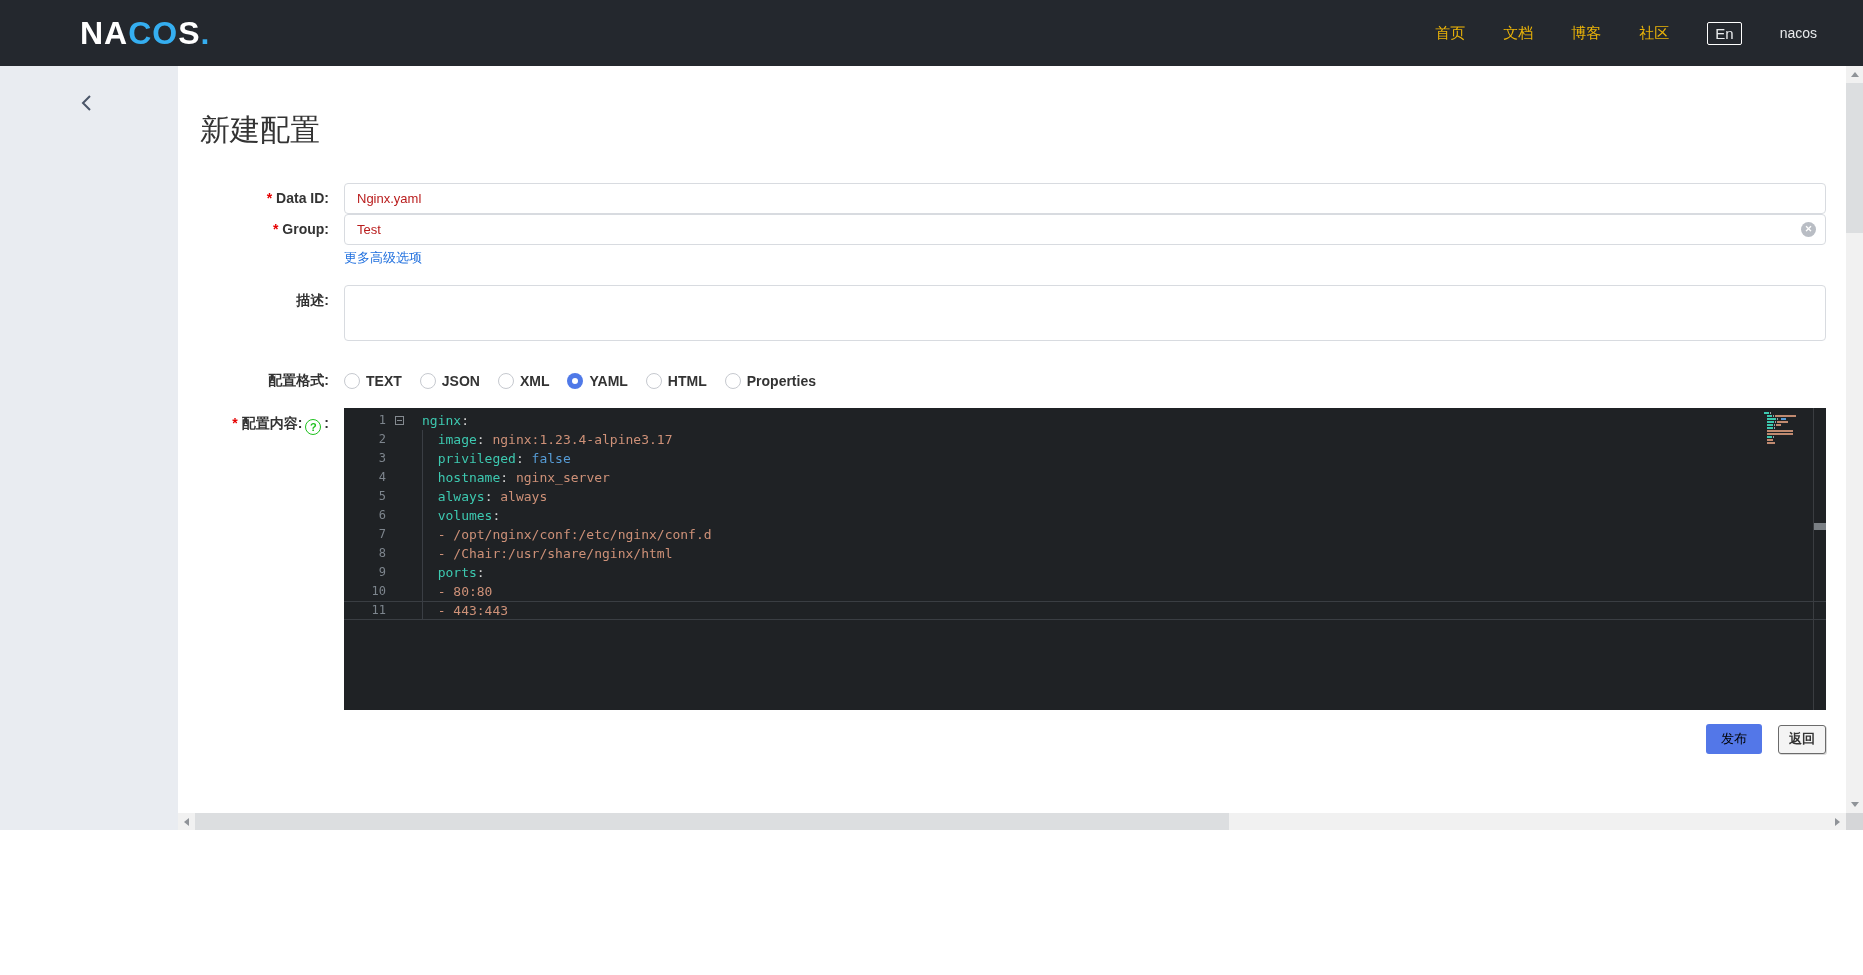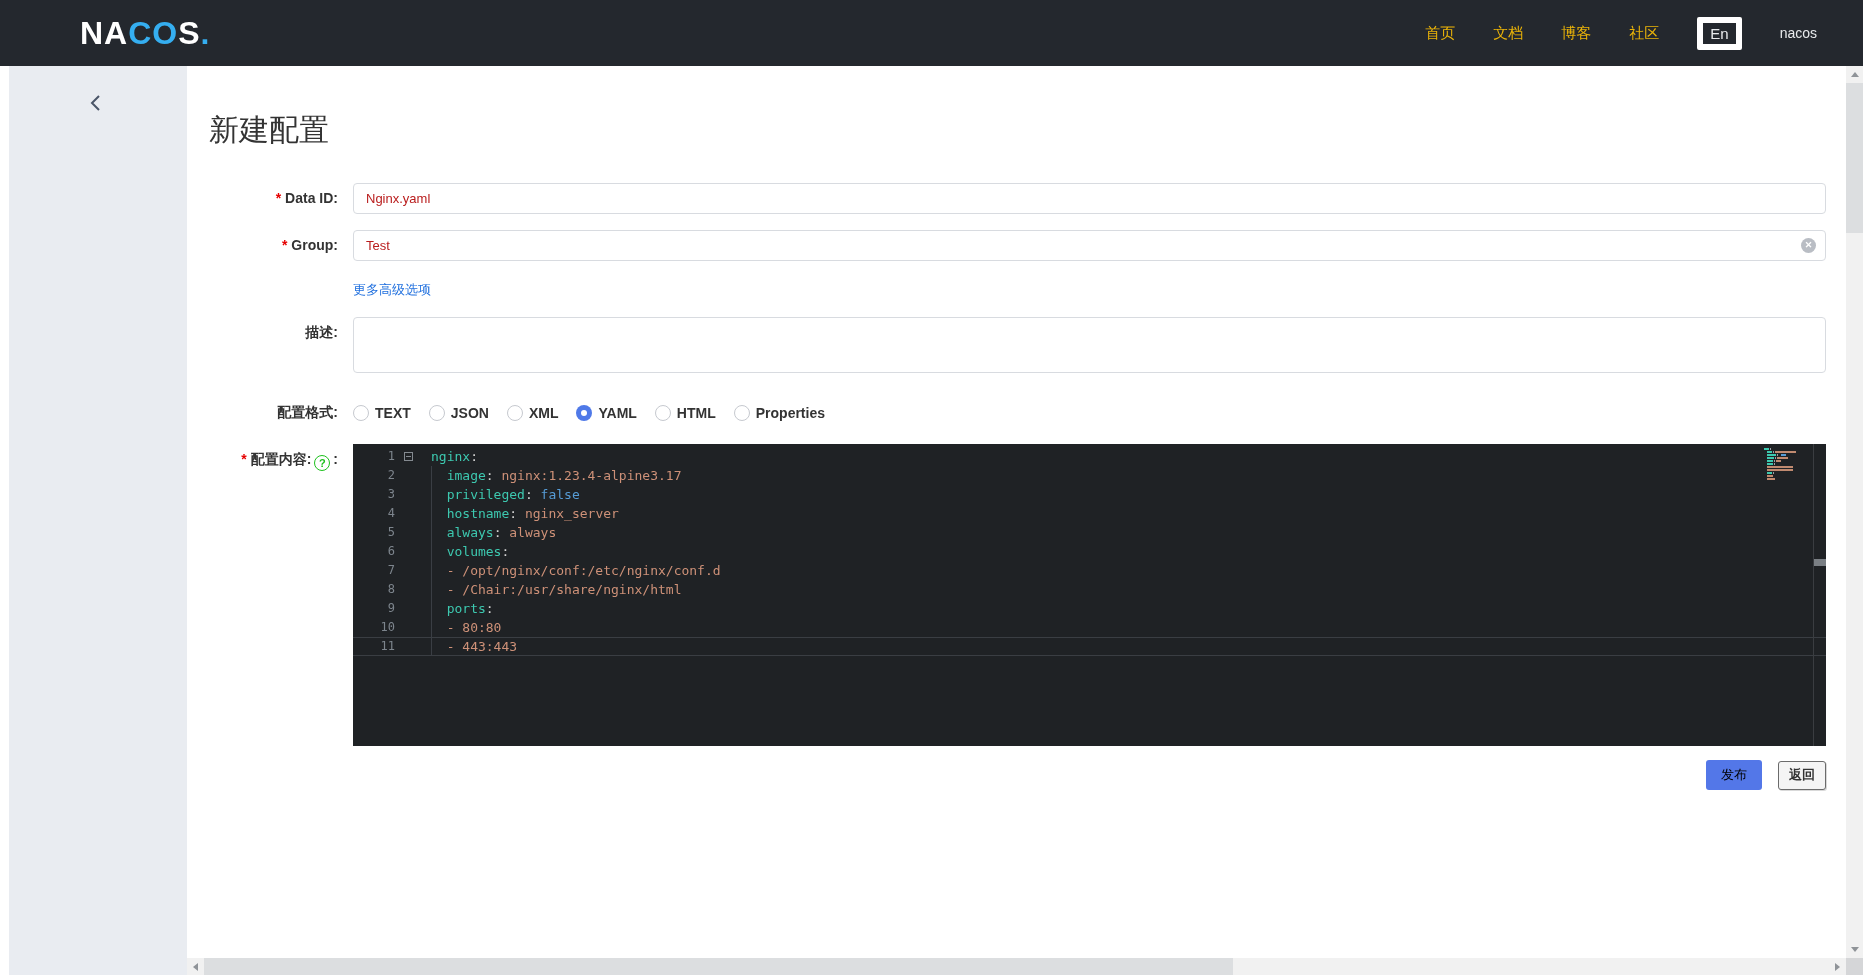--- a/index.html
+++ b/index.html
@@ -5,34 +5,34 @@
   * { margin:0; padding:0; box-sizing:border-box; }
   html,body { width:1863px; height:975px; overflow:hidden; font-family:"Liberation Sans",sans-serif; background:#fff; }
 
   
   .header { height:66px; background:#24282e; display:flex; align-items:center; padding:0 46px 0 40px; }
   .logo { font-size:32px; font-weight:bold; letter-spacing:1px; color:#fff; cursor:pointer;margin-left:40px; }
   .logo .co { color:#35aef0; }
   .logo .dot { color:#35aef0; }
   .nav { margin-left:auto; display:flex; align-items:center; gap:38px; }
   .nav-item { color:#eab308; font-size:15px; cursor:pointer; }
-  .lang-box { color:#e8eaec; font-size:15px; border:6px solid #ffffff; border-radius:2px; padding:2px 7px; cursor:pointer; }
+  .lang-box { color:#e8eaec; font-size:15px; border:1px solid #ffffff; border-radius:2px; padding:2px 7px; cursor:pointer; }
   .user { color:#e8eaec; font-size:14px; cursor:pointer; }
 
   
-  .app { display:flex; height:909px;padding-left:9px; }
+  .app { display:flex; height:764px; }
   .sidebar { width:178px; background:#e9ecf1; flex:none; }
   .back-btn { margin:26px 0 0 76px; width:24px; height:24px; cursor:pointer; }
   .back-btn svg { display:block; }
 
   .main { flex:1; background:#fff; position:relative; padding:0 20px 0 22px; overflow:hidden; }
   .page-title { margin-top:44px; font-size:30px; font-weight:500; color:#333; }
 
   .form { margin-top:32px; }
-  .frow { display:flex; align-items:center; margin-bottom:16px; }
+  .frow { display:flex; align-items:center; }
   .frow.top { align-items:flex-start; }
   .flabel { width:144px; flex:none; text-align:right; padding-right:15px; font-size:14px; font-weight:700; color:#333; line-height:31px; white-space:nowrap; }
   .star { color:#e60000; margin-right:4px; font-weight:700; }
   .fctrl { flex:1; position:relative; }
   input.text { width:100%; height:31px; border:1px solid #d8dbe0; border-radius:4px; padding:0 12px; font-size:13px; color:#b91c1c; outline:none; background:#fff; }
   .clear-ic { position:absolute; right:10px; top:8px; width:15px; height:15px; border-radius:50%; background:#b9bdc4; color:#fff; font-size:9px; line-height:15px; text-align:center; cursor:pointer; font-weight:700; }
   .adv-link { color:#1f6fde; font-size:13px; cursor:pointer; display:inline-block; margin:4px 0 10px 0; }
   textarea.desc { width:100%; height:56px; border:1px solid #d8dbe0; border-radius:4px; padding:6px 12px; font-size:13px; color:#333; resize:none; outline:none; }
 
   

